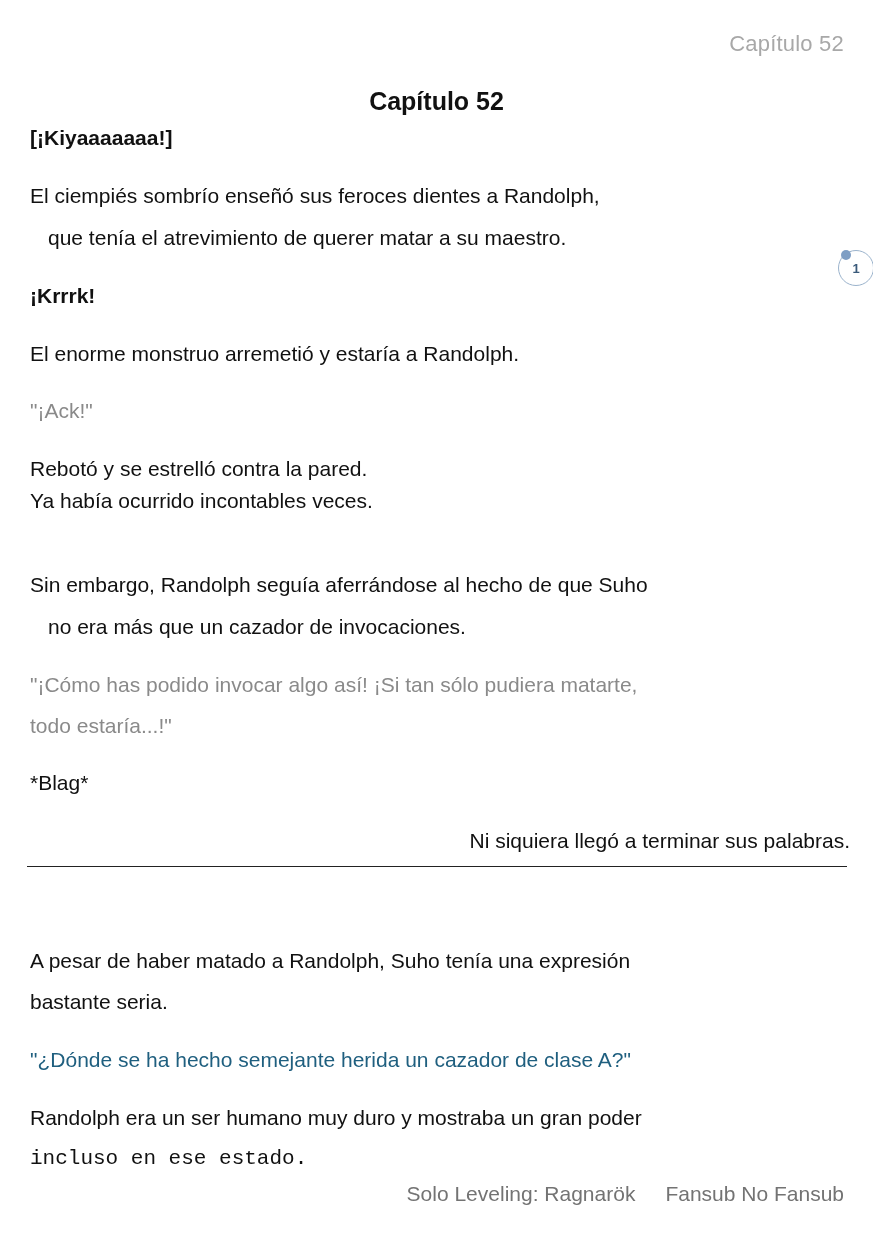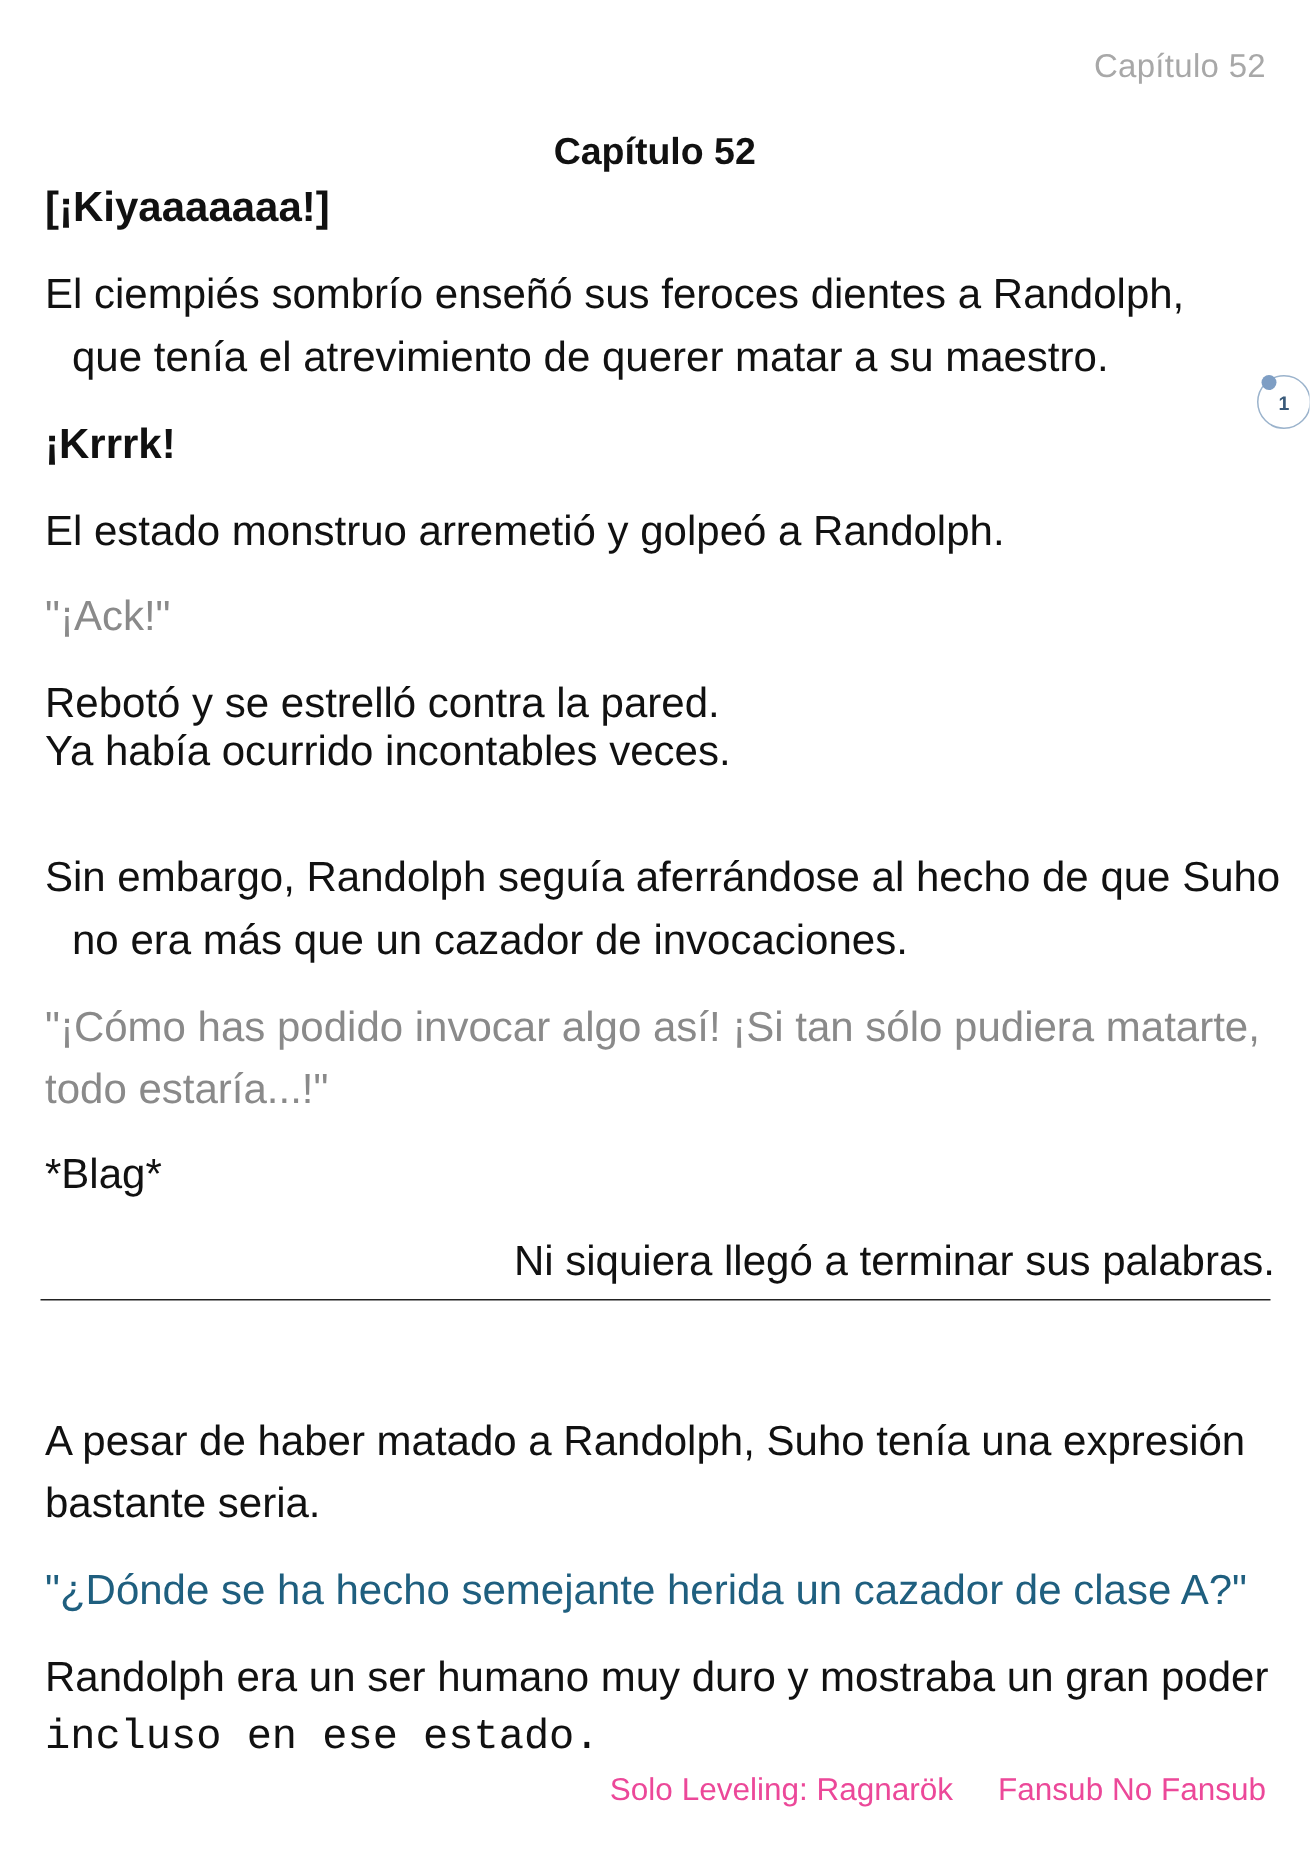--- a/index.html
+++ b/index.html
@@ -27,21 +27,21 @@
       position: absolute;
       top: 87px;
       left: 0;
       width: 873px;
       text-align: center;
       font-size: 25px;
       font-weight: bold;
       color: #111111;
     }
     .p {
-      font-size: 28px;
+      font-size: 21px;
       line-height: 40px;
       margin: 0;
       position: absolute;
       left: 0;
       width: 820px;
       white-space: nowrap;
     }
     .p.bold { font-weight: bold; }
     .p.gray { color: #8a8a8a; }
     .p.blue { color: #1f5f7f; }
@@ -76,40 +76,40 @@
       width: 10px;
       height: 10px;
       border-radius: 50%;
       background: #7e9ec4;
     }
     .footer {
       position: absolute;
       top: 1182px;
       right: 29px;
       font-size: 21px;
-      color: #ec4899;
+      color: #737373;
       display: flex;
       gap: 30px;
     }
   </style>
 </head>
 <body>
 
 <div class="running-header">Capítulo 52</div>
 
 <div class="chapter-title">Capítulo 52</div>
 
 <div class="p bold" style="left:30px;top:118px;">[¡Kiyaaaaaaa!]</div>
 
 <div class="p" style="left:30px;top:176px;">El ciempiés sombrío enseñó sus feroces dientes a Randolph,</div>
 <div class="p" style="left:48px;top:218px;">que tenía el atrevimiento de querer matar a su maestro.</div>
 
 <div class="p bold" style="left:30px;top:276px;">¡Krrrk!</div>
 
-<div class="p" style="left:30px;top:334px;">El estado monstruo arremetió y golpeó a Randolph.</div>
+<div class="p" style="left:30px;top:334px;">El enorme monstruo arremetió y estaría a Randolph.</div>
 
 <div class="p gray" style="left:30px;top:391px;">"¡Ack!"</div>
 
 <div class="p" style="left:30px;top:449px;">Rebotó y se estrelló contra la pared.</div>
 
 <div class="p" style="left:30px;top:481px;">Ya había ocurrido incontables veces.</div>
 
 <div class="p" style="left:30px;top:565px;">Sin embargo, Randolph seguía aferrándose al hecho de que Suho</div>
 <div class="p" style="left:48px;top:607px;">no era más que un cazador de invocaciones.</div>
 

